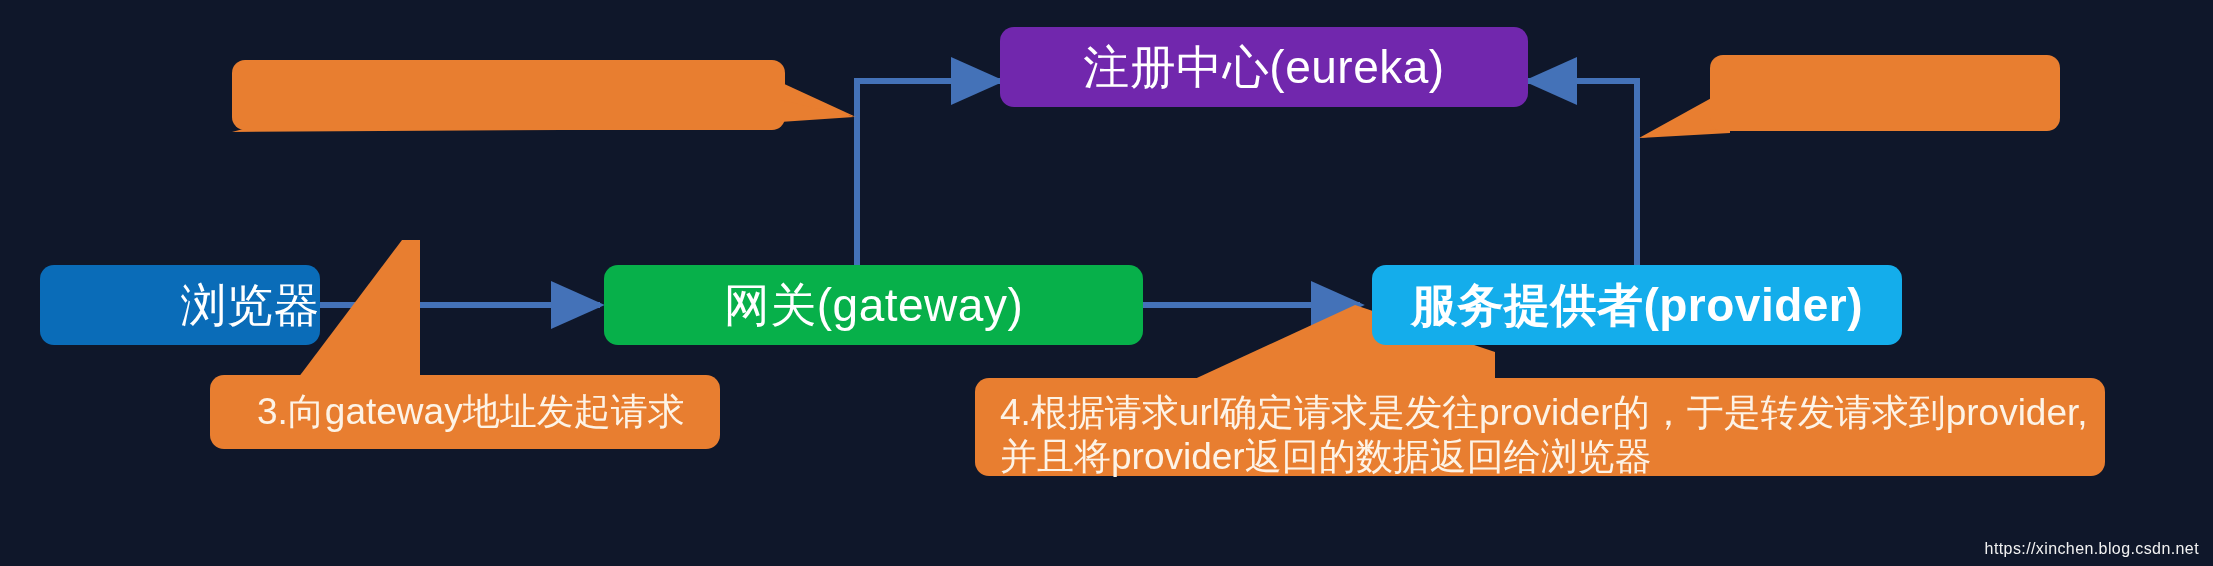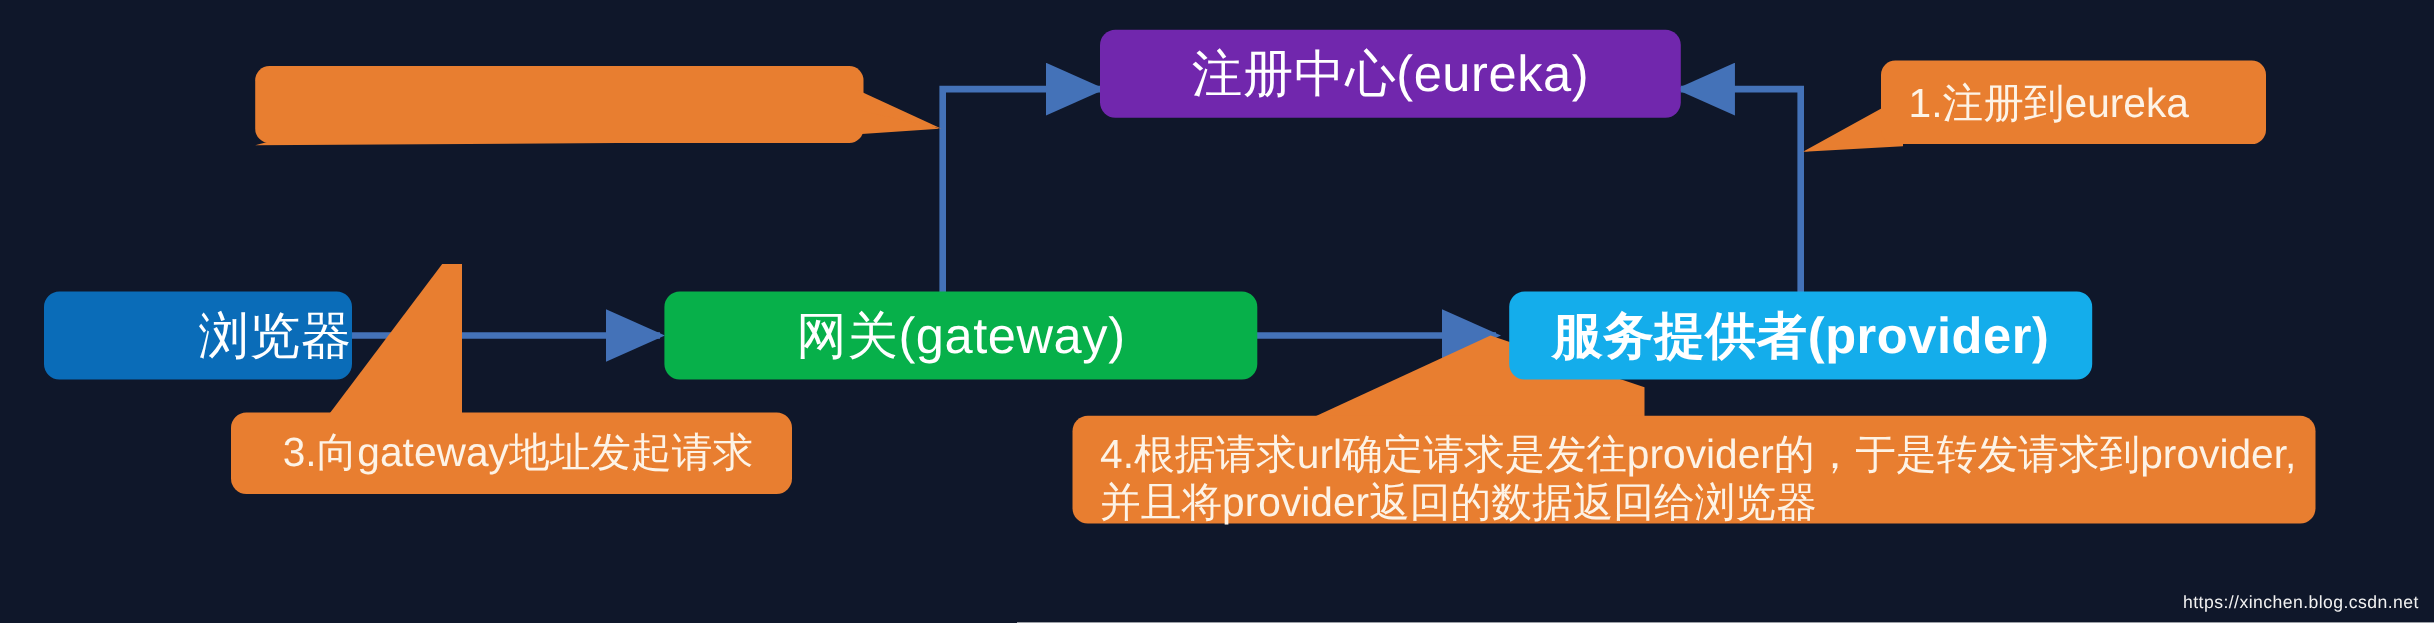--- a/index.html
+++ b/index.html
@@ -129,21 +129,20 @@
       <path d="M548,22 L624,57 L548,40 Z" fill="#e87e30"></path>
     </svg>
   </div>
 
   <div class="callout" style="left:1625px; top:55px; width:440px; height:96px;">
     <svg class="callout-svg" width="440" height="96" viewBox="0 0 440 96" xmlns="http://www.w3.org/2000/svg">
       <path d="M15,83 L105,48 L105,78 Z" fill="#e87e30"></path>
       <path d="M14,83 L110,30 L110,72 Z" fill="#e87e30"></path>
       <rect x="85" y="0" width="350" height="76" rx="13" ry="13" fill="#e87e30"></rect>
     </svg>
-    <span class="callout-text" style="left:110px; top:16px;">1.注册到eureka</span>
   </div>
 
   <div class="callout" style="left:195px; top:330px; width:540px; height:130px;">
     <svg class="callout-svg" width="540" height="130" viewBox="0 0 540 130" xmlns="http://www.w3.org/2000/svg">
       <path d="M100,52 L207,-90 L225,-90 L225,60 Z" fill="#e87e30"></path>
       <rect x="15" y="45" width="510" height="74" rx="14" ry="14" fill="#e87e30"></rect>
     </svg>
     <span class="callout-text" style="left:62px; top:59px;">3.向gateway地址发起请求</span>
   </div>
 

